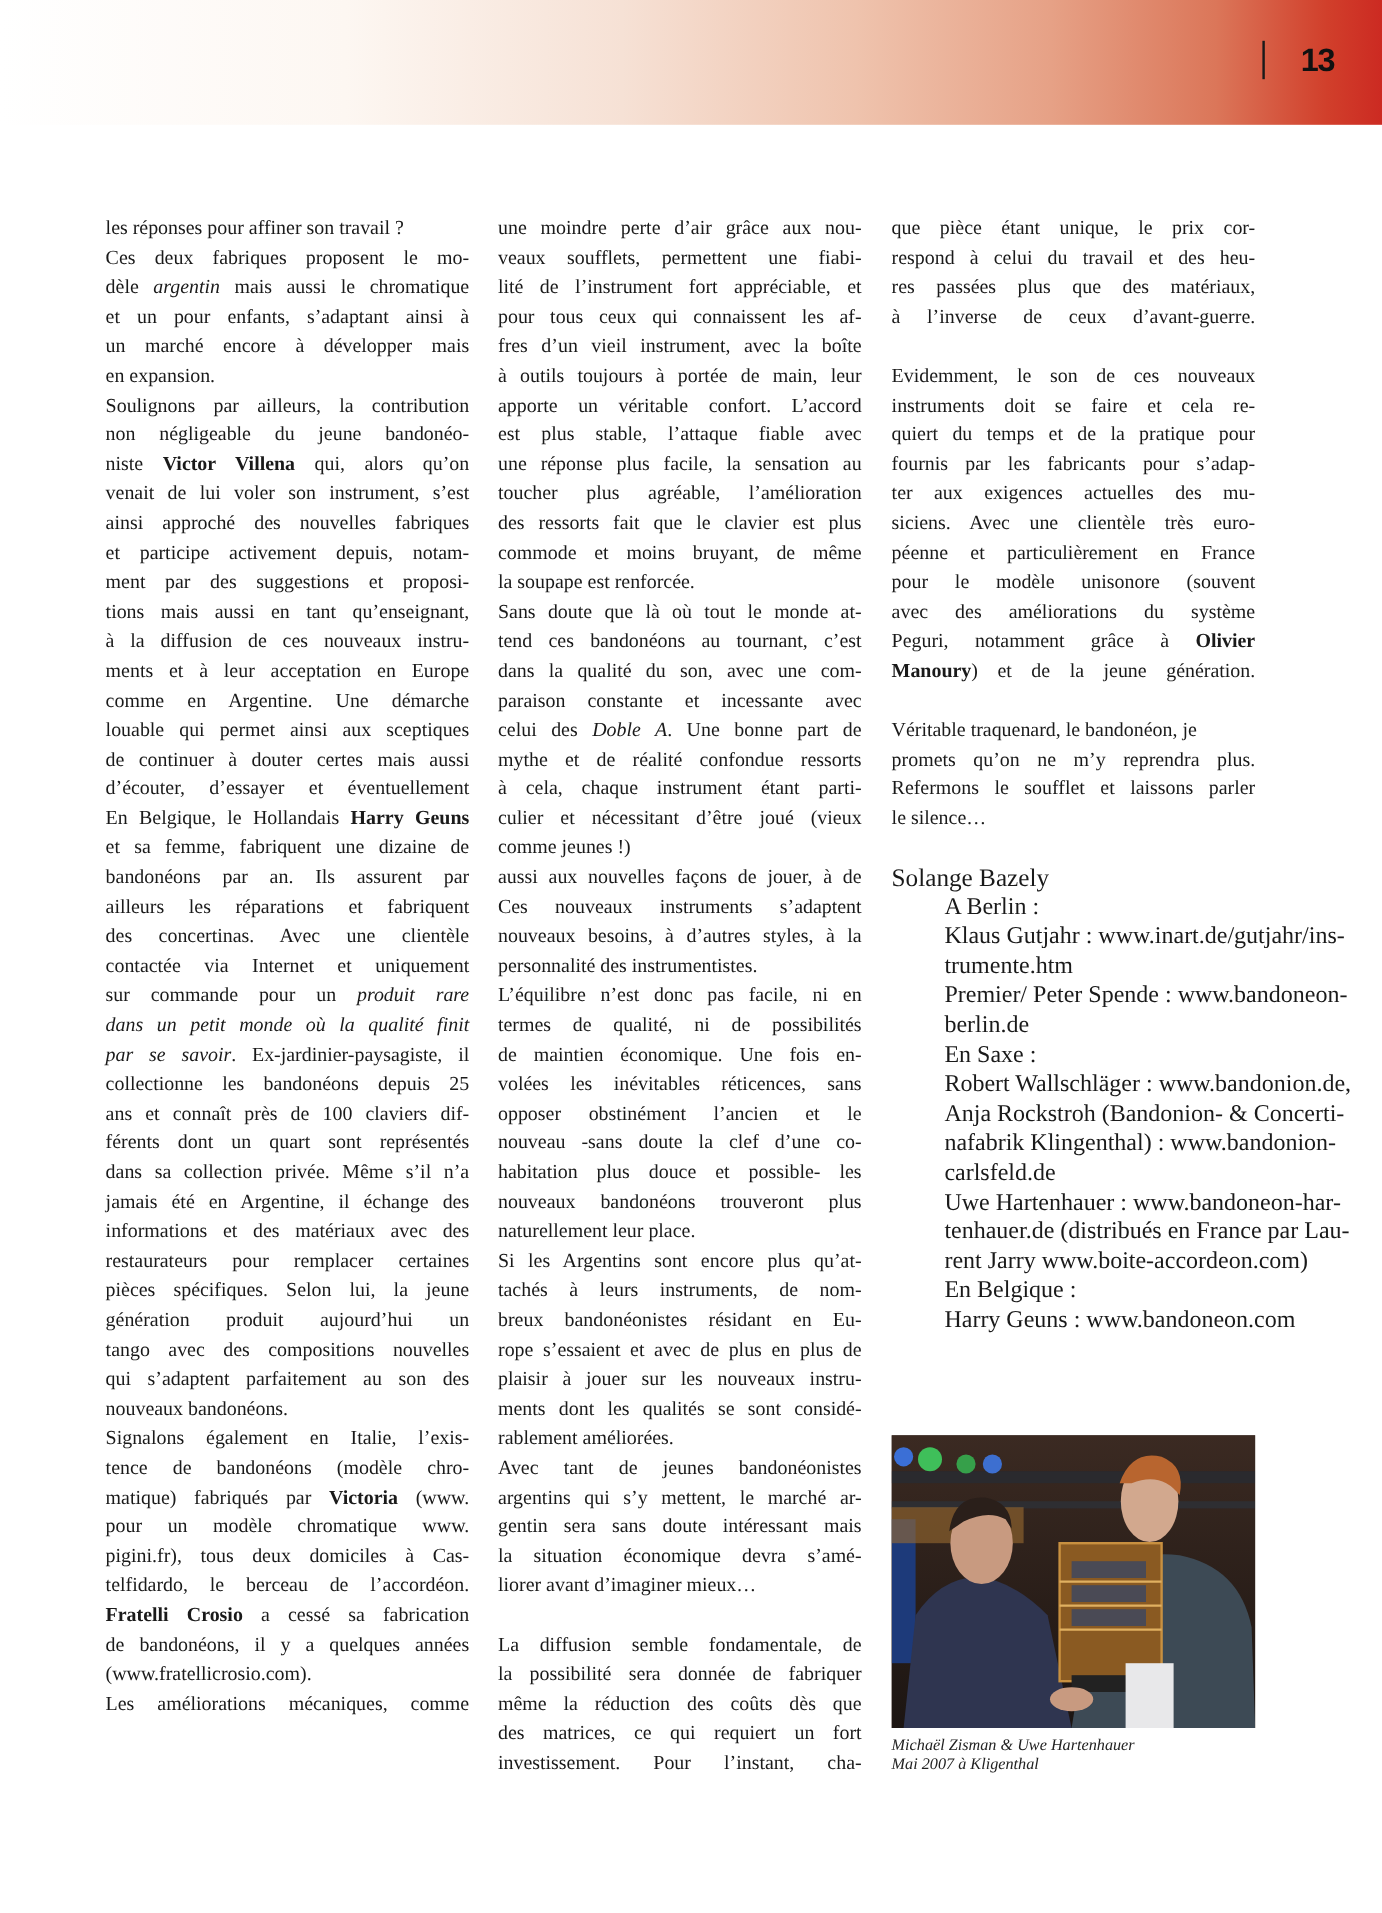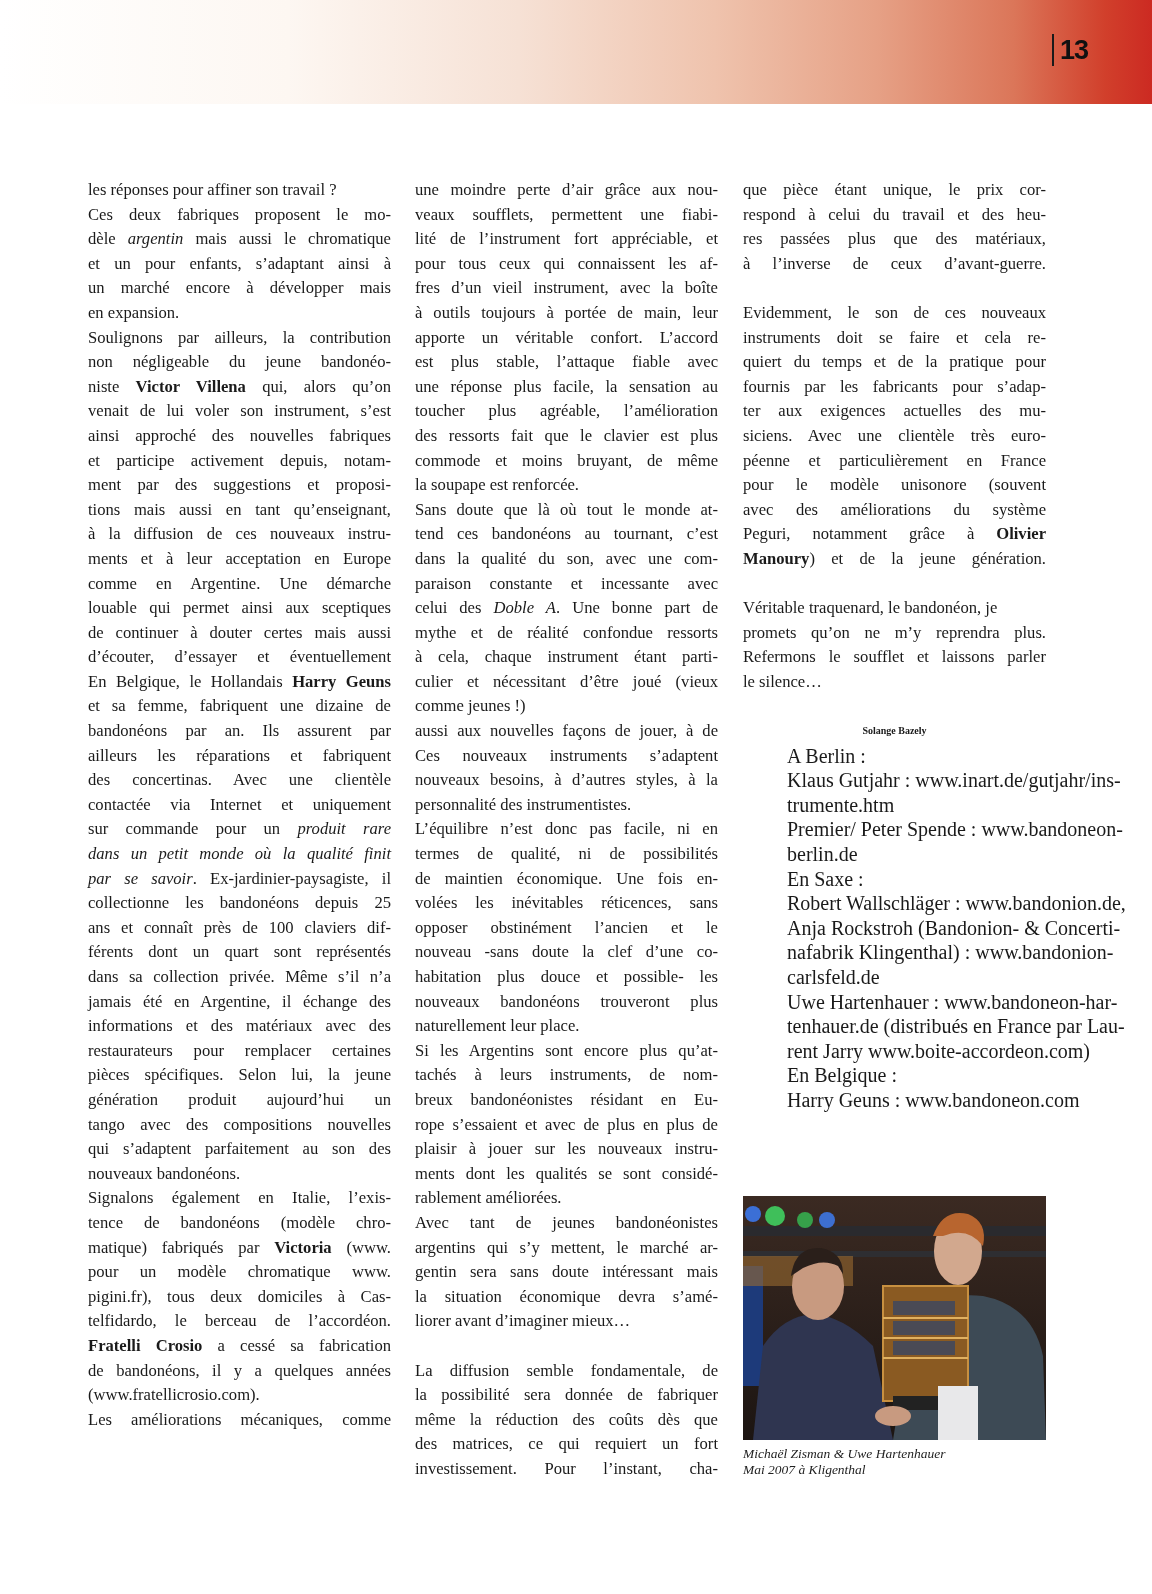--- a/index.html
+++ b/index.html
@@ -12,37 +12,37 @@
     position: absolute; left: 0; top: 0; width: 1152px; height: 104px;
     background: linear-gradient(to right, #ffffff 0%, #fdf7f2 25%, #f6e1d5 45%, #efc3ad 62%, #e6a186 76%, #db7659 88%, #d13f2b 96%, #cc2a22 100%);
   }
   .page-num-wrap {
     position: absolute; left: 1052px; top: 34px; height: 32px;
     display: flex; align-items: center;
   }
   .page-rule { width: 2px; height: 32px; background: #1a1a1a; margin-right: 6px; }
   .page-number {
     font-family: "Liberation Sans", sans-serif; font-weight: bold;
-    font-size: 27px; color: #111; letter-spacing: -1px; line-height: 32px;
+    font-size: 27px; color: #111; letter-spacing: -1px; line-height: 32px; margin-left: 24px;
   }
   .col {
     position: absolute; top: 178px;
     font-family: "Liberation Serif", serif; font-size: 16.6px; line-height: 24.6px;
   }
   .col-1 { left: 88px; width: 303px; }
   .col-2 { left: 415px; width: 303px; }
   .col-3 { left: 743px; width: 303px; }
   .ln {
     display: block; text-align: justify; text-align-last: justify;
     white-space: nowrap; height: 24.6px; overflow: visible;
   }
   .ln.last { text-align-last: left; }
   .gap { display: block; height: 24.6px; }
   .ln b { font-weight: bold; }
-  .sig { text-align: center; display: block; font-size: 10px; line-height: 24.6px; margin-top: 0; font-weight: bold; }
+  .sig { text-align: left; display: block; font-size: 21px; line-height: 24.6px; margin-top: 0; }
   .refs { font-size: 20px; line-height: 24.6px; margin-left: 44px; }
   .refs .ln { height: 24.6px; }
   .photo {
     position: absolute; left: 743px; top: 1196px; width: 303px; height: 244px;
     overflow: hidden; background: #3a2a22;
   }
   .caption {
     position: absolute; left: 743px; top: 1446px; width: 303px;
     font-family: "Liberation Serif", serif; font-style: italic;
     font-size: 13.5px; line-height: 16px; color: #222;

